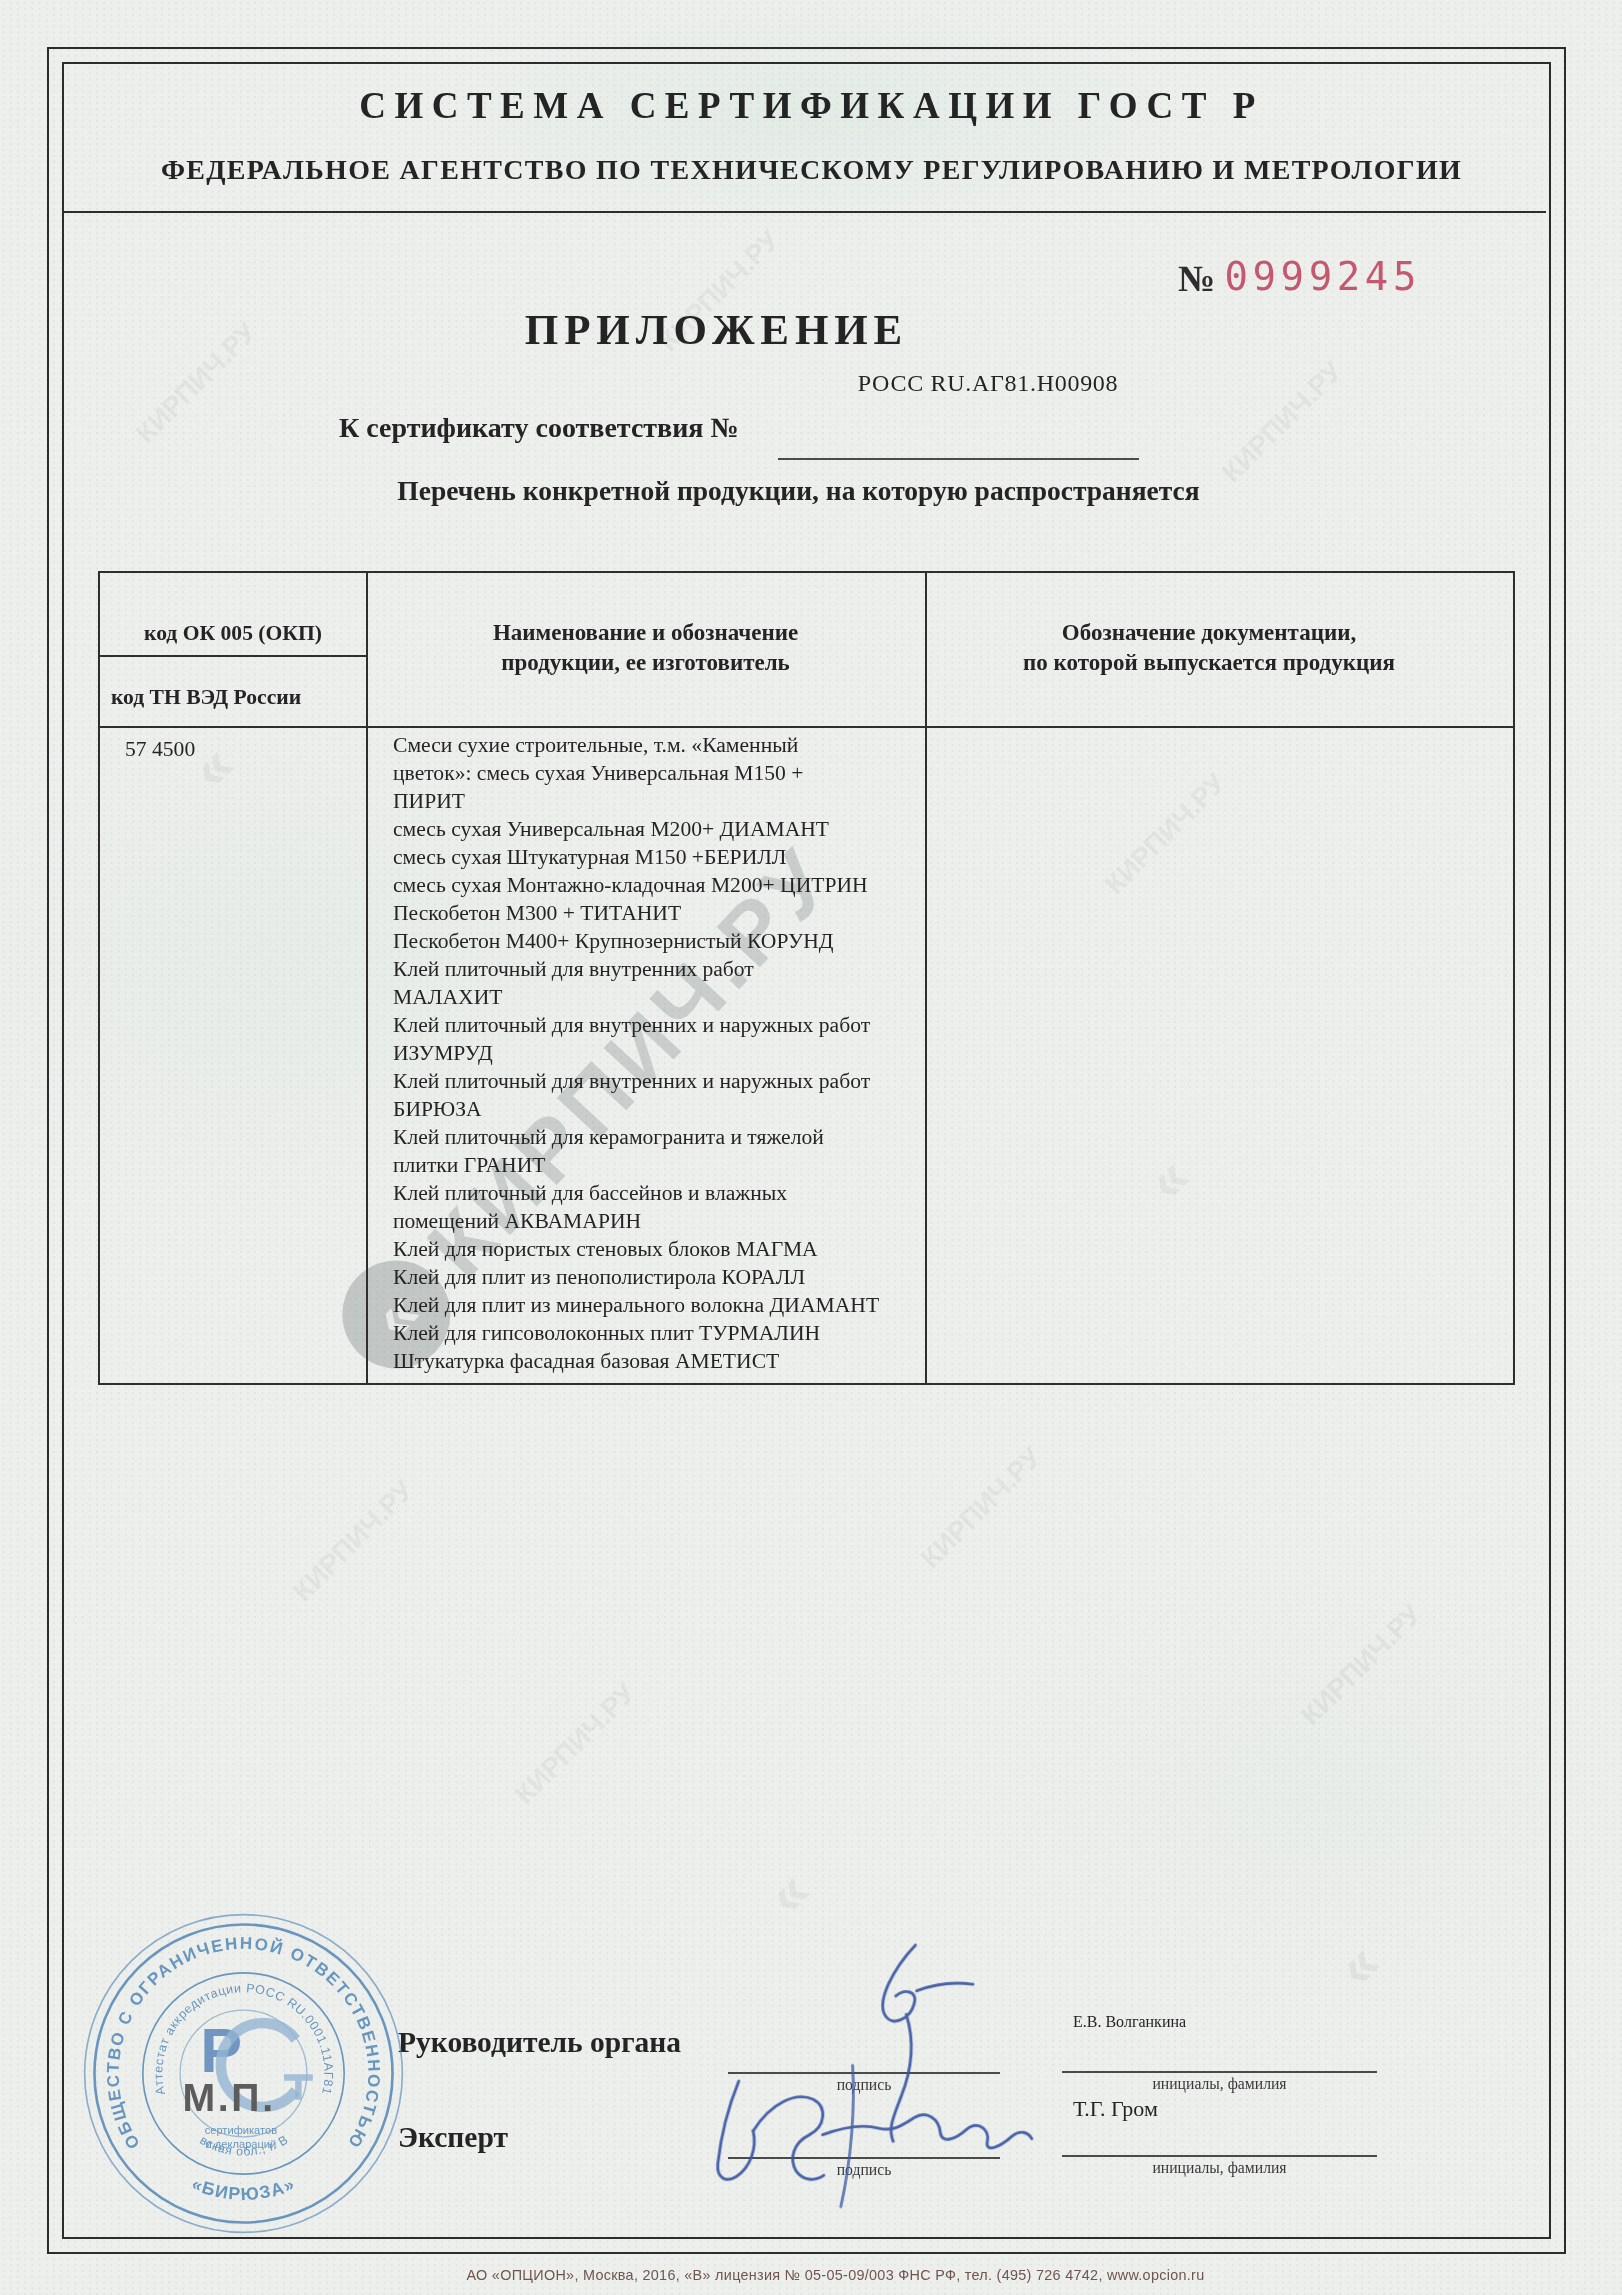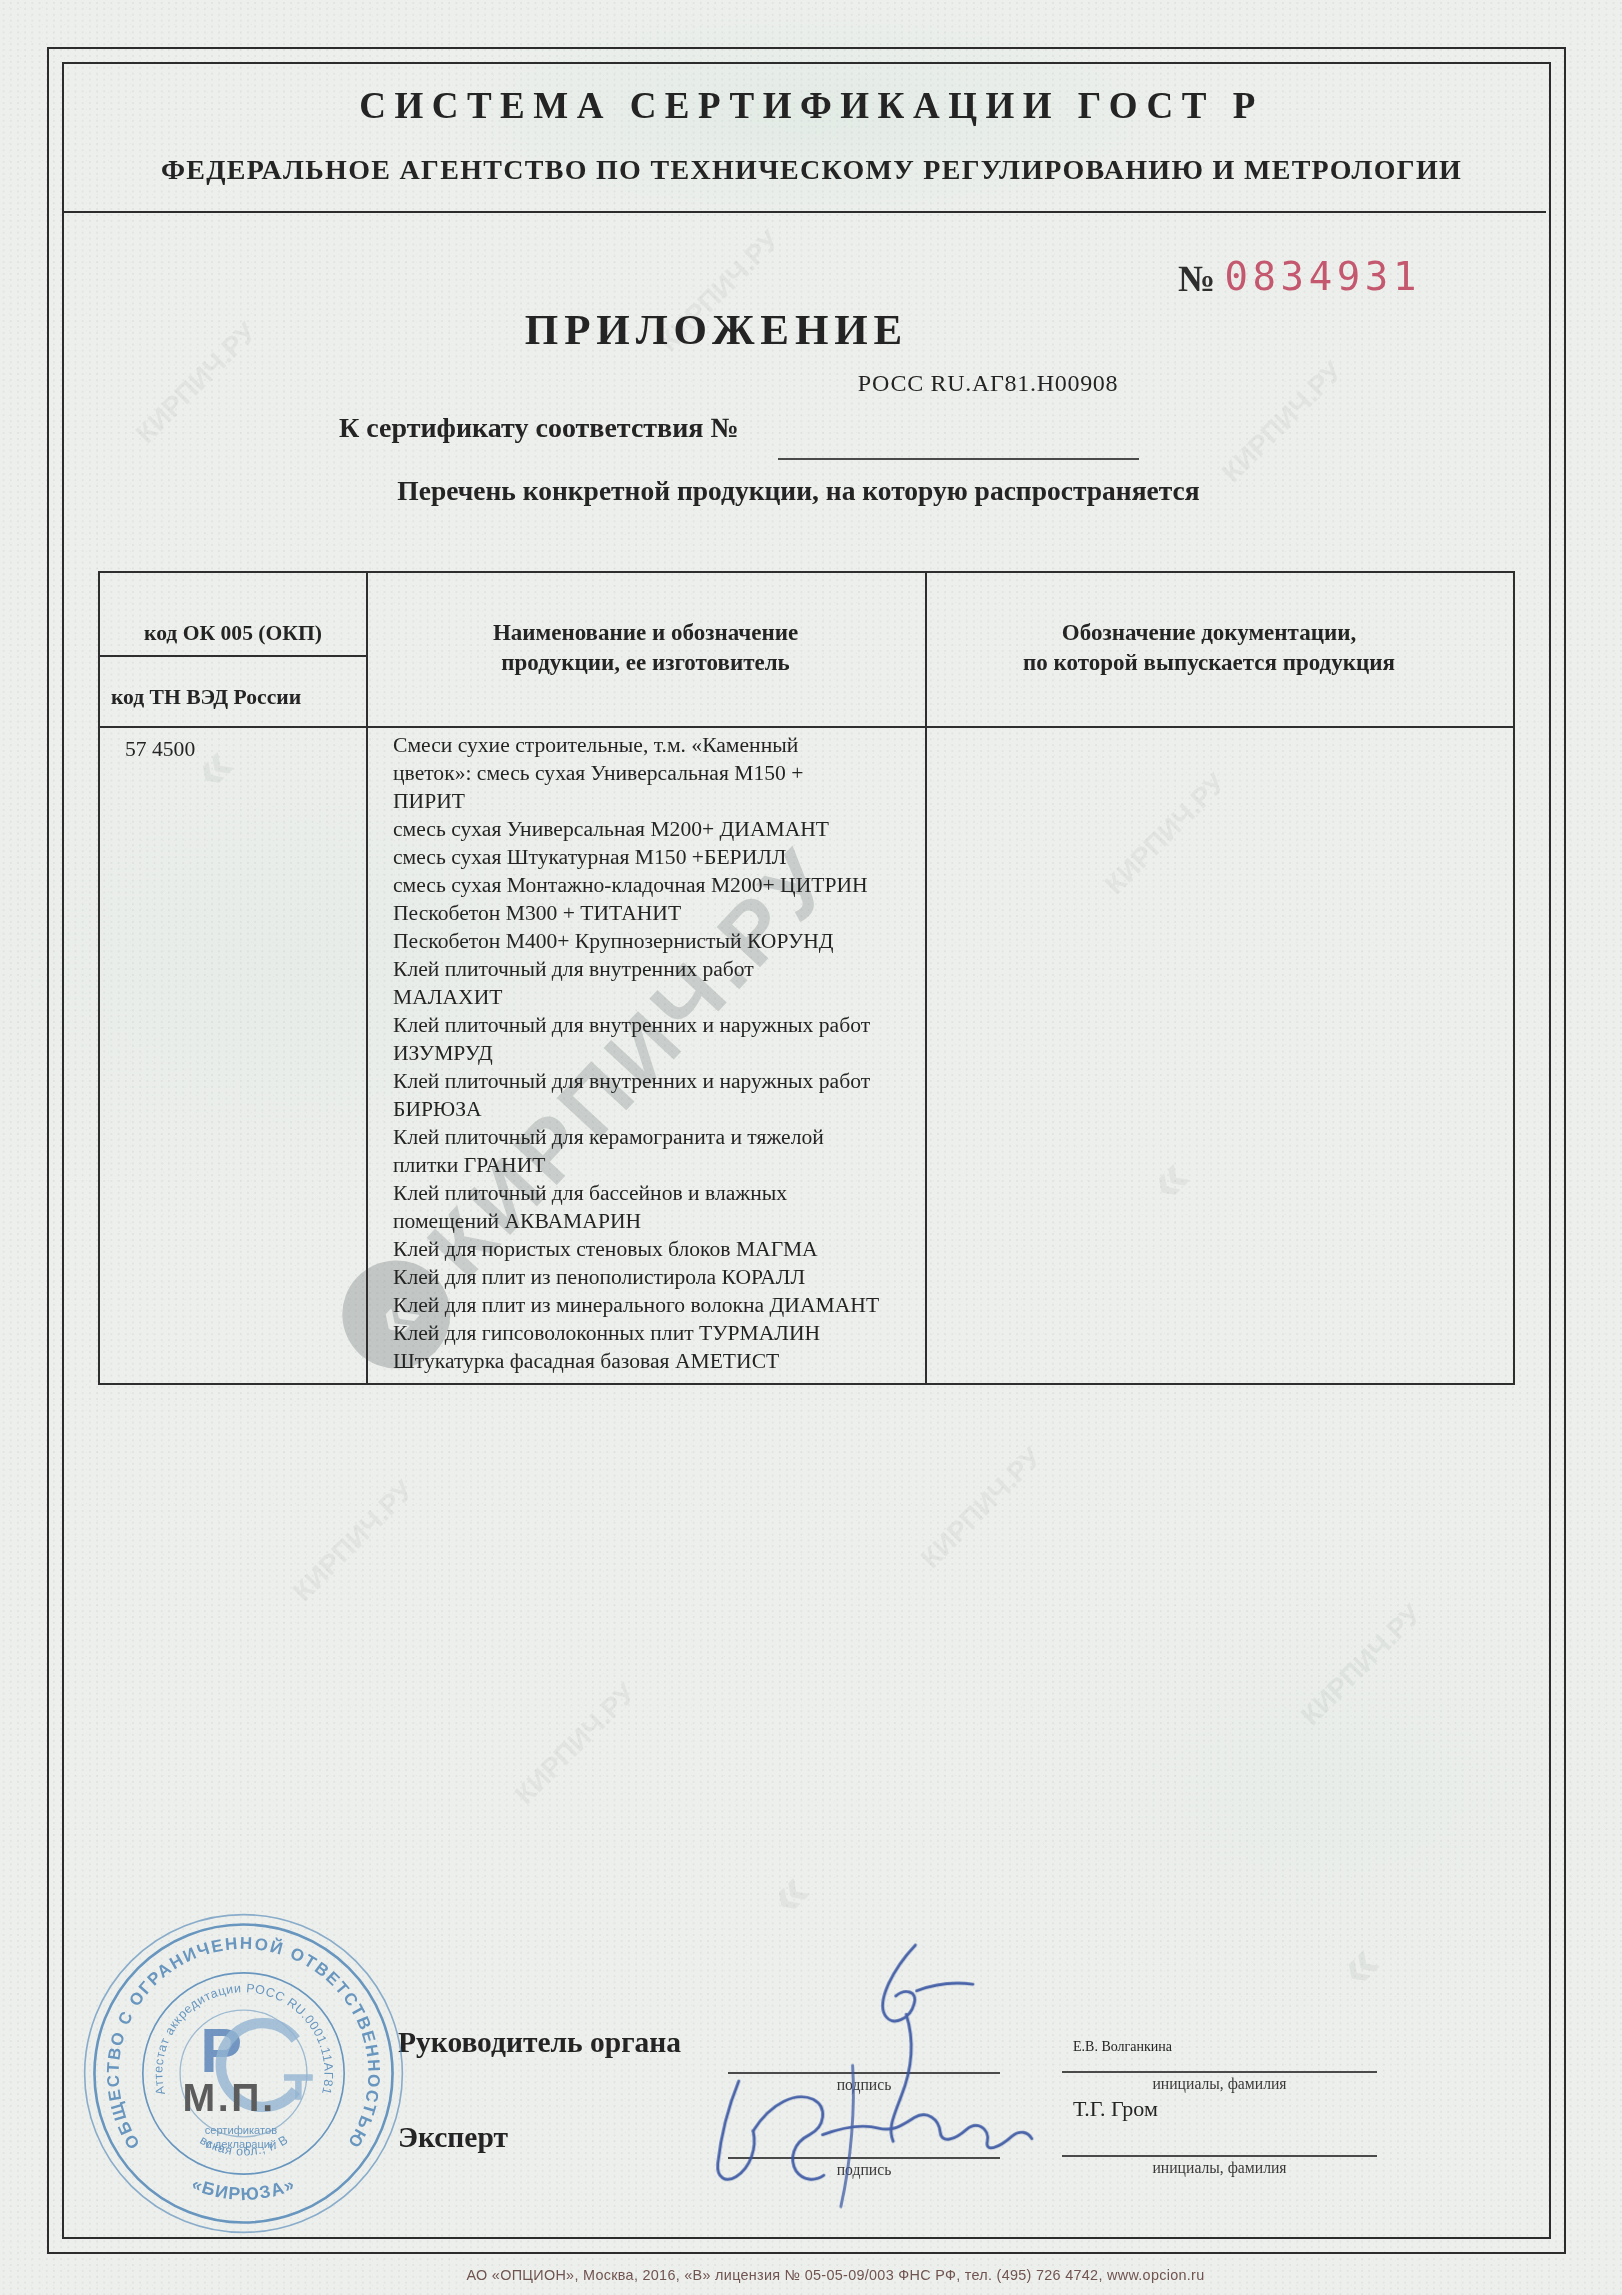--- a/index.html
+++ b/index.html
@@ -64,21 +64,21 @@
   .line{border-bottom:2px solid #4a4a4a;}
   .sig-line1{left:728px;top:2042px;width:272px;height:30px;}
   .sig-line2{left:728px;top:2127px;width:272px;height:30px;}
   .name-line1{left:1062px;top:2041px;width:315px;height:30px;}
   .name-line2{left:1062px;top:2125px;width:315px;height:30px;}
   .caption{font-size:15.7px;color:#3a3a3a;text-align:center;font-family:"Liberation Serif",serif;}
   .cap-s1{left:728px;top:2076px;width:272px;}
   .cap-s2{left:728px;top:2161px;width:272px;}
   .cap-n1{left:1062px;top:2075px;width:315px;}
   .cap-n2{left:1062px;top:2159px;width:315px;}
-  .name1{left:1073px;top:2013px;font-size:14px;margin-top:26px;}
+  .name1{left:1073px;top:2013px;font-size:16px;}
   .name2{left:1073px;top:2096px;font-size:22px;}
   .footer{left:0;top:2267px;width:1623px;text-align:center;font-family:"Liberation Sans",sans-serif;
     font-size:14.4px;color:#705450;letter-spacing:0.3px;padding-left:24px;}
   svg text{font-family:"Liberation Sans",sans-serif;}
 </style>
 </head>
 <body>
 
 <div class="page">
   <div class="tint"></div>
@@ -103,21 +103,21 @@
 
   <div class="abs border-outer"></div>
   <div class="abs border-inner"></div>
   <div class="abs header-rule"></div>
 
   <div class="abs title1">СИСТЕМА СЕРТИФИКАЦИИ ГОСТ Р</div>
   <div class="abs title2">ФЕДЕРАЛЬНОЕ АГЕНТСТВО ПО ТЕХНИЧЕСКОМУ РЕГУЛИРОВАНИЮ И МЕТРОЛОГИИ</div>
 
   <div class="abs num-row">
     <span class="num-sign">№</span>
-    <span class="num-digits" style="color:#c4586f;">0834931</span>
+    <span class="num-digits" style="color:#c4586f;">0999245</span>
   </div>
 
   <div class="abs doc-title">ПРИЛОЖЕНИЕ</div>
   <div class="abs cert-code">РОСС RU.АГ81.Н00908</div>
   <div class="abs to-cert">К сертификату соответствия №</div>
   <div class="abs blank-line"></div>
   <div class="abs sub1">Перечень конкретной продукции,  на которую распространяется</div>
 
   <div class="abs tbl">
     <div class="hdr-bottom"></div>

